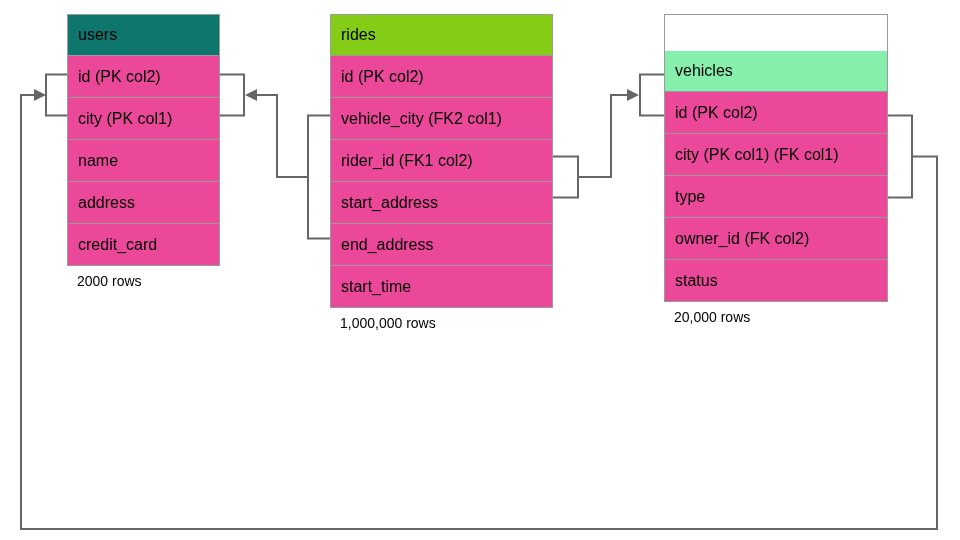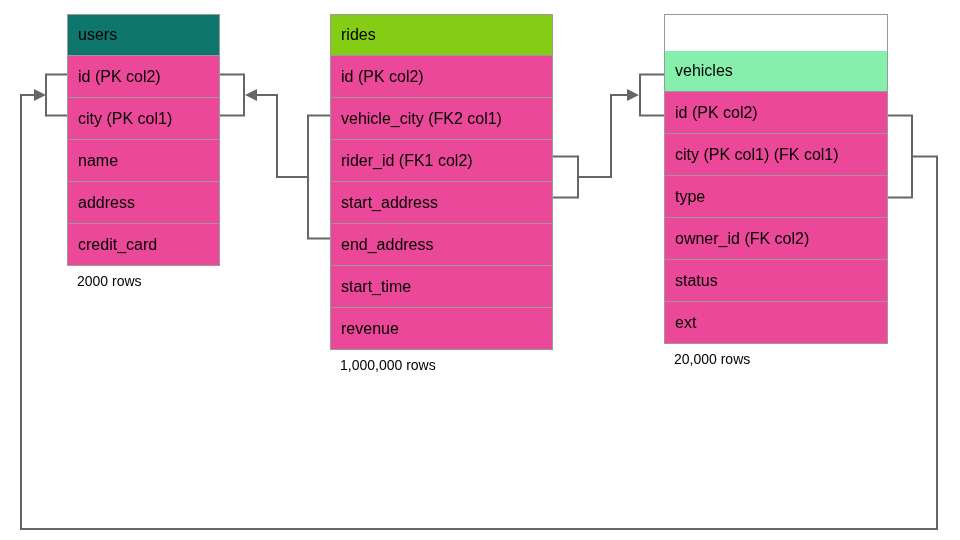--- a/index.html
+++ b/index.html
@@ -94,28 +94,26 @@
   </div>
 
   <div class="db-table" style="left:330px; width:223px;">
     <div class="thead" style="background-color: #84cc16;">rides</div>
     <div class="trow">id (PK col2)</div>
     <div class="trow">vehicle_city (FK2 col1)</div>
     <div class="trow">rider_id (FK1 col2)</div>
     <div class="trow">start_address</div>
     <div class="trow">end_address</div>
     <div class="trow">start_time</div>
-    <div class="trow">revenue</div>
     <div class="rowcount">1,000,000 rows</div>
   </div>
 
   <div class="db-table" style="left:664px; width:224px;">
     <div class="thead" style="background-color: #86efac; margin-top: 36px;">vehicles</div>
     <div class="trow">id (PK col2)</div>
     <div class="trow">city (PK col1) (FK col1)</div>
     <div class="trow">type</div>
     <div class="trow">owner_id (FK col2)</div>
     <div class="trow">status</div>
-    <div class="trow">ext</div>
     <div class="rowcount">20,000 rows</div>
   </div>
 
 </div>
 
 </body></html>

